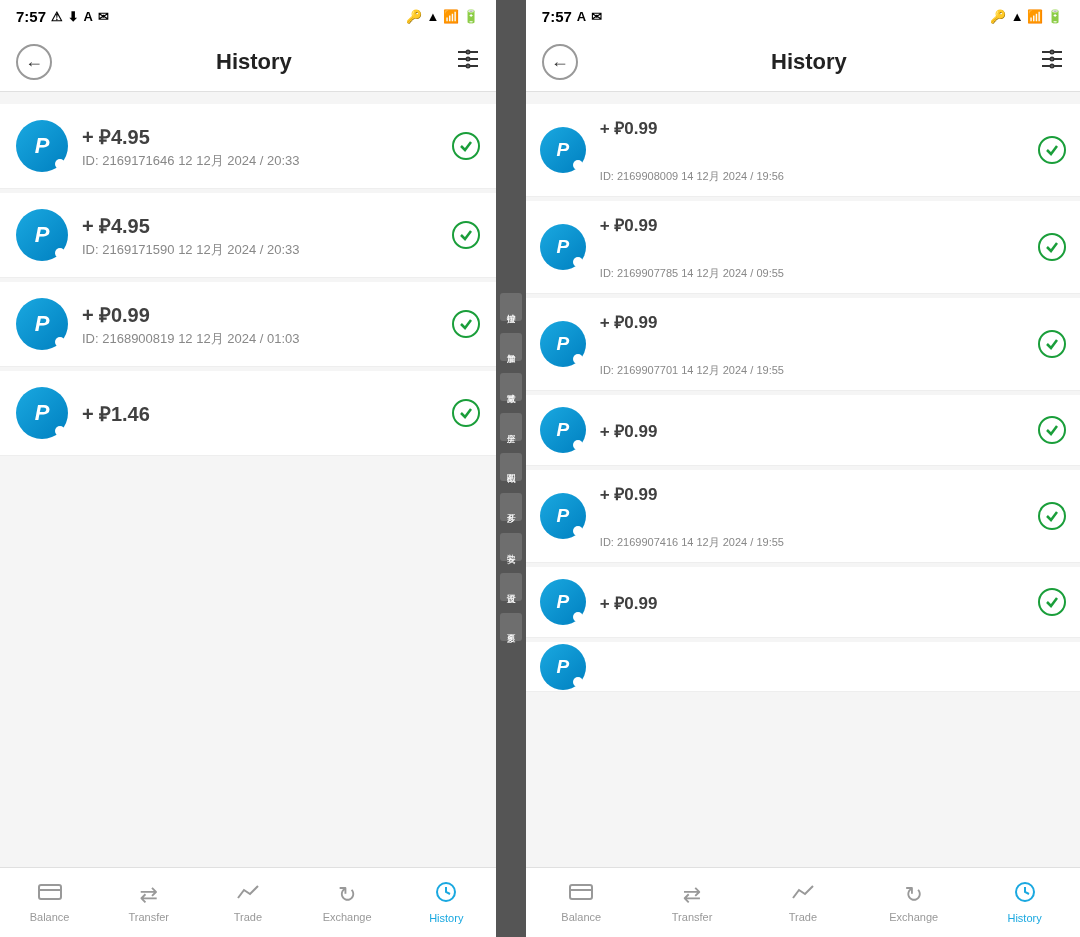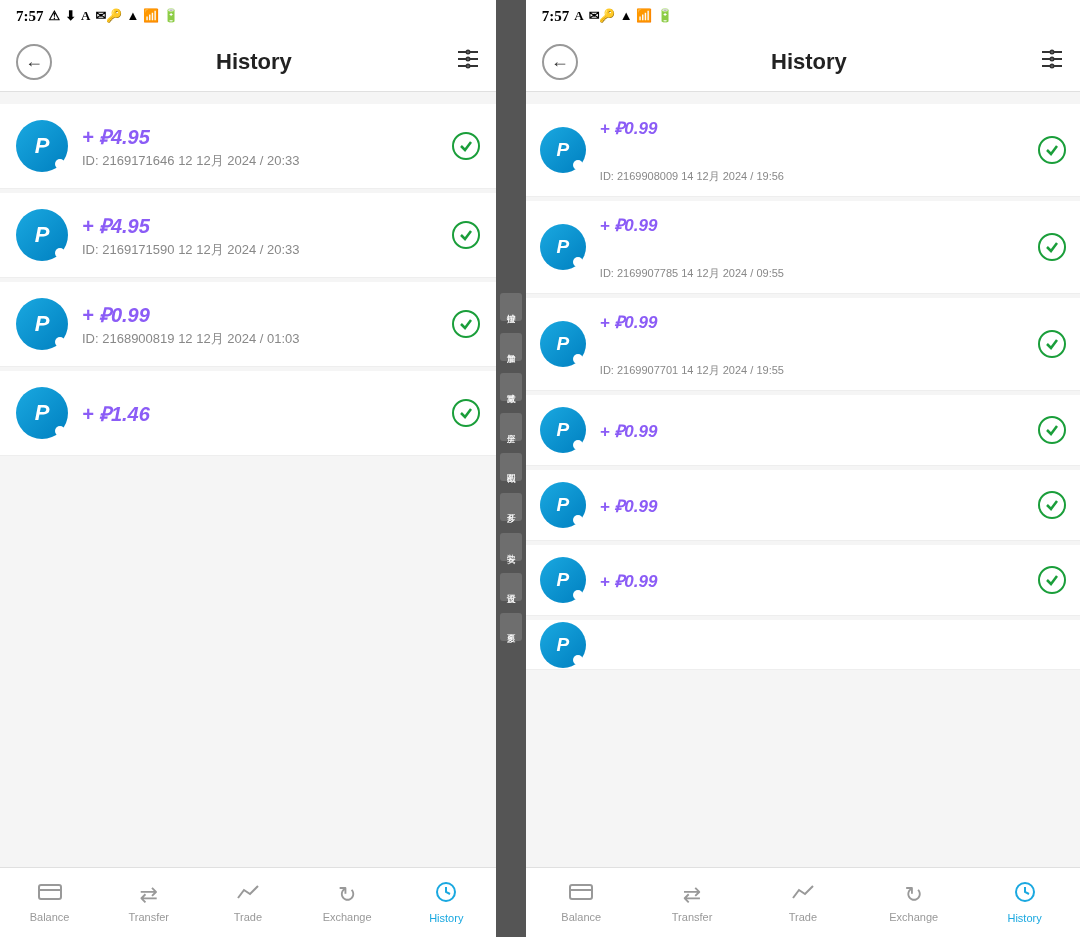--- a/index.html
+++ b/index.html
@@ -33,24 +33,24 @@
       position: relative;
       overflow: hidden;
     }
 
     
     .status-bar {
       background: #fff;
       padding: 6px 16px;
       display: flex;
       align-items: center;
+      justify-content: space-between;
       font-size: 13px;
       font-weight: 600;
       height: 32px;
-      font-family: Liberation Serif, serif;
     }
     .status-bar-left { display: flex; align-items: center; gap: 5px; }
     .status-bar-right { display: flex; align-items: center; gap: 4px; }
     .status-time { font-weight: 700; font-size: 15px; }
 
     
     .app-header {
       background: #fff;
       display: flex;
       align-items: center;
@@ -116,22 +116,21 @@
       bottom: 3px; right: 3px;
       width: 10px; height: 10px;
       background: #fff;
       border-radius: 50%;
     }
 
     .transaction-info { flex: 1; }
     .transaction-amount {
       font-size: 20px;
       font-weight: 700;
-      color: #8b5cf6;
-      font-style: italic;
+      color: #404040;
     }
     .transaction-meta {
       font-size: 13px;
       color: #888;
       margin-top: 2px;
     }
 
     .check-icon {
       width: 28px; height: 28px;
       border: 2px solid #1a9e3a;
@@ -479,20 +478,21 @@
             </svg>
           </div>
         </div>
         <div class="transaction-item">
           <div class="payeer-avatar">
             <span class="p-letter">P</span>
             <span class="dot"></span>
           </div>
           <div class="transaction-info">
             <div class="transaction-amount">+ ₽0.99</div>
+            <div class="transaction-meta">ID: 2169907416  14 12月 2024 / 19:55</div>
           </div>
           <div class="check-icon">
             <svg width="14" height="14" viewBox="0 0 14 14" fill="none" stroke="#1a9e3a" stroke-width="2.5">
               <polyline points="2,7 6,11 12,3"></polyline>
             </svg>
           </div>
         </div>
         <div class="transaction-item">
           <div class="payeer-avatar">
             <span class="p-letter">P</span>

